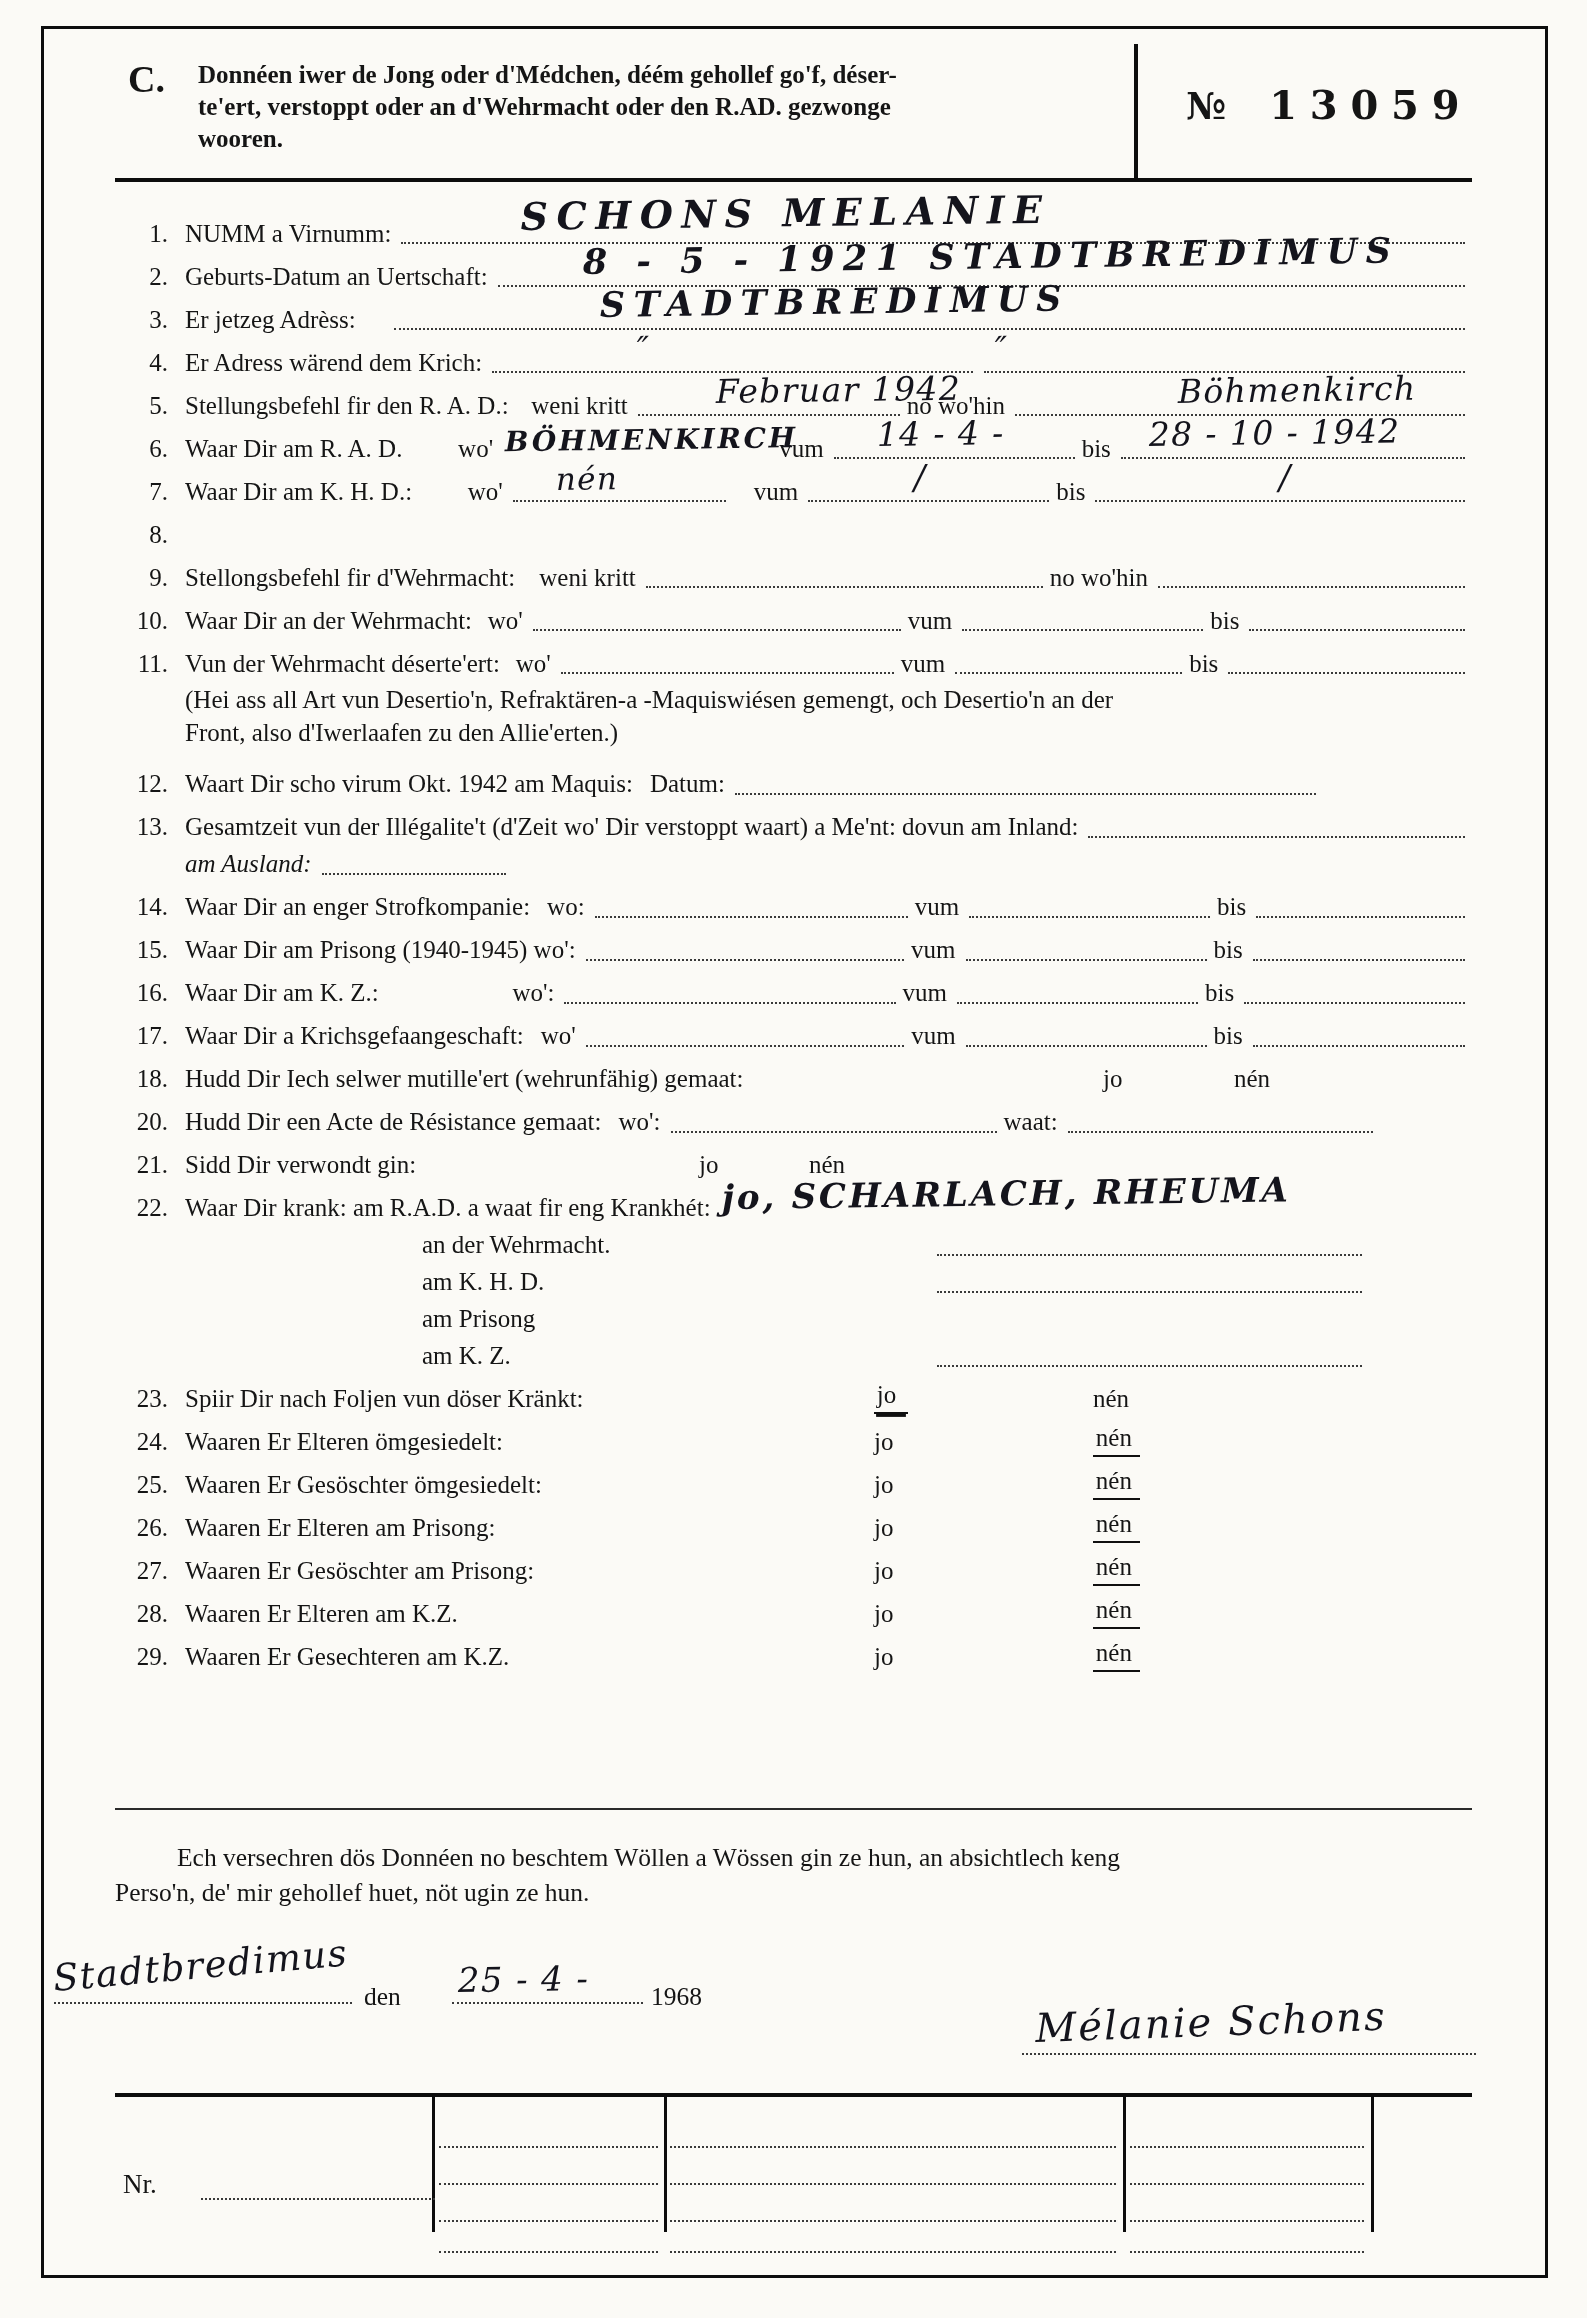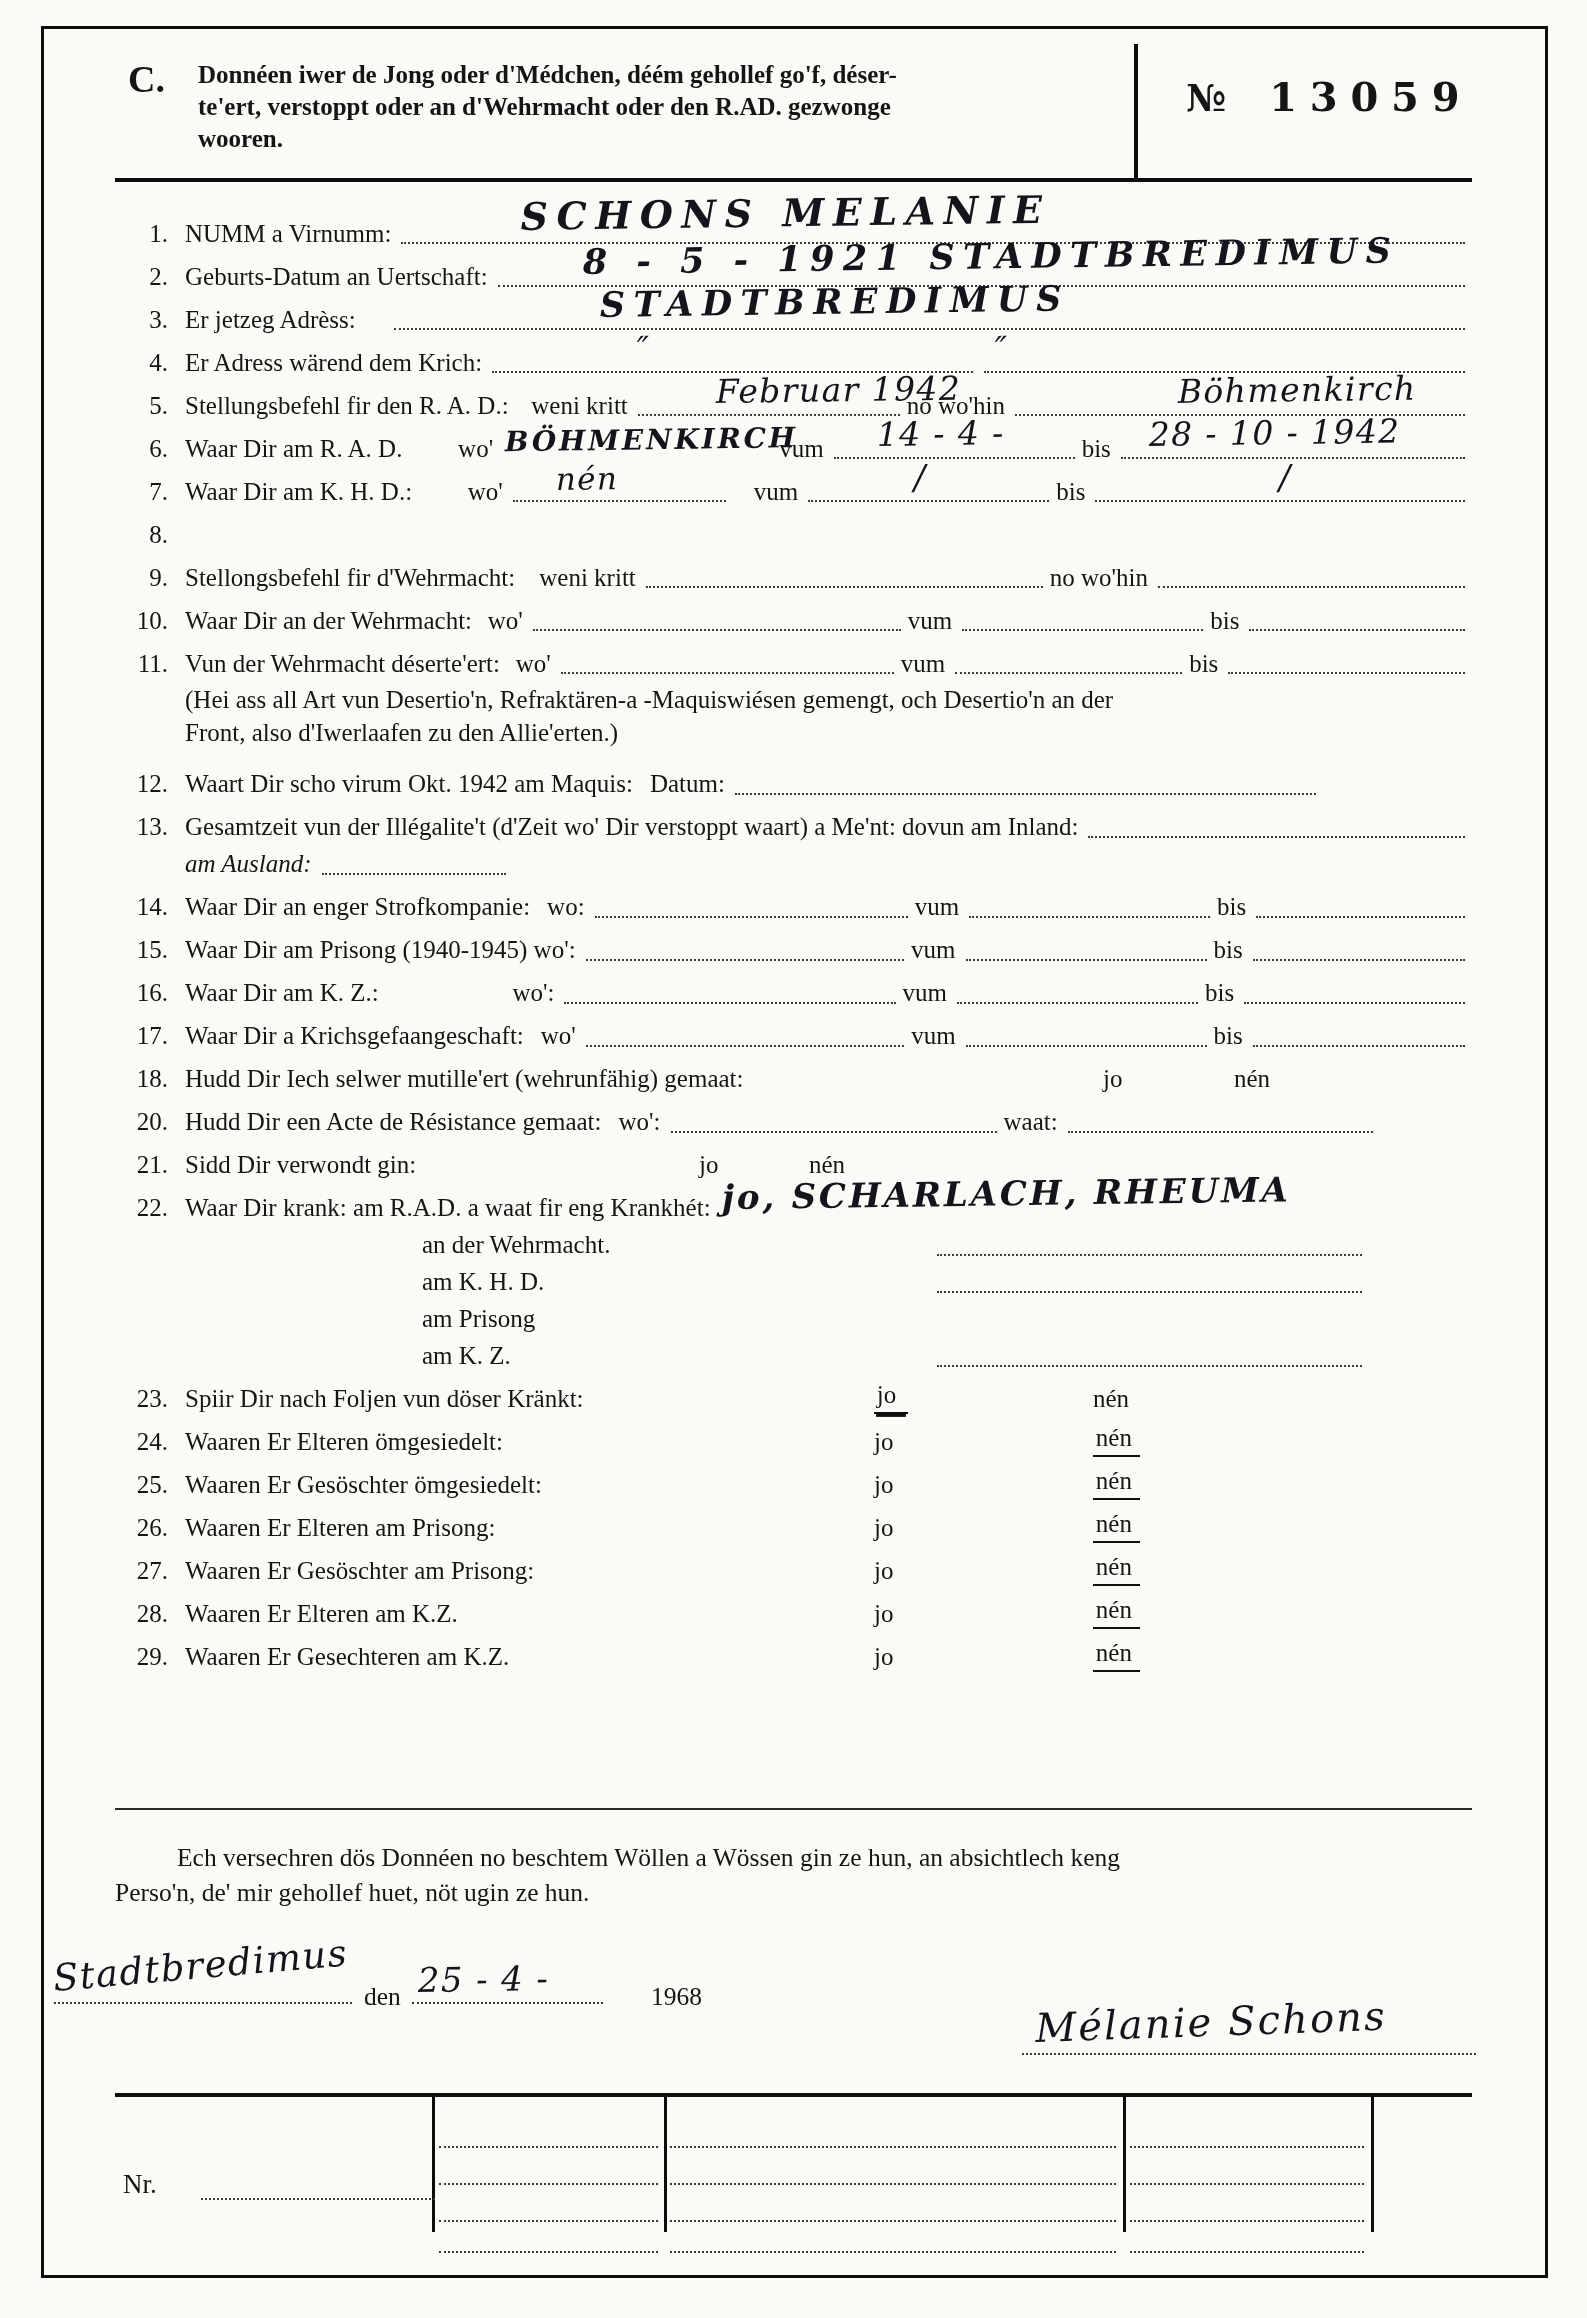--- a/index.html
+++ b/index.html
@@ -7,21 +7,21 @@
   .page{position:relative;width:1587px;height:2319px;background:#fbfaf6;
         font-family:"Liberation Serif",serif;color:#151515;}
   .frame{position:absolute;left:41px;top:25.5px;width:1501px;height:2246px;
          border:3.5px solid #0d0d0d;background:#fbfaf6;}
 
   
   .section-letter{position:absolute;left:84px;top:28px;font-size:38px;font-weight:700;}
   .header-desc{position:absolute;left:154px;top:30px;width:942px;font-size:25px;
                font-weight:700;line-height:32px;}
   .header-vline{position:absolute;left:1090px;top:15.6px;width:3.5px;height:136px;background:#0d0d0d;}
-  .header-no{position:absolute;left:1142px;top:44px;font-family:"DejaVu Serif",serif;}
+  .header-no{position:absolute;left:1142px;top:52px;font-family:"DejaVu Serif",serif;}
   .no-sign{font-size:37px;font-weight:600;}
   .no-value{font-size:40px;font-weight:600;letter-spacing:12.8px;margin-left:43px;}
   .header-rule{position:absolute;left:71px;top:149px;width:1357px;height:4.3px;background:#0d0d0d;}
 
   
   .form-body{position:absolute;left:71px;top:177px;width:1357px;}
   .row{display:flex;align-items:flex-end;height:43px;position:relative;}
   .row.wrap{height:auto;padding:4.3px 0 7px;}
   .num{flex:none;width:53px;text-align:right;margin-right:17px;font-size:25px;line-height:30px;}
   .row-content{flex:1;display:flex;align-items:flex-end;position:relative;min-width:0;}
@@ -48,21 +48,21 @@
   
   .end-rule{position:absolute;left:71px;top:1779px;width:1357px;height:2.1px;background:#2a2a2a;}
   .declaration{position:absolute;left:71px;top:1811px;width:1361px;font-size:25.5px;
                line-height:35px;text-indent:62px;margin:0;}
 
   
   .place-dots{position:absolute;left:10px;top:1939px;width:298px;height:34px;
               border-bottom:2.8px dotted #3a3a3a;}
   .place-dots .hand{font-size:37px;transform:rotate(-5deg);letter-spacing:1.4px;bottom:1.4px;left:1.4px;}
   .den-label{position:absolute;left:320px;top:1953px;font-size:25.5px;}
-  .date-dots{position:absolute;left:368px;top:1942px;width:191px;height:31px;
+  .date-dots{position:absolute;left:408px;top:1942px;width:191px;height:31px;
              border-bottom:2.8px dotted #3a3a3a;text-align:center;}
   .date-dots .hand{font-size:34px;bottom:1.4px;left:5.7px;}
   .year-label{position:absolute;left:607px;top:1953px;font-size:25.5px;}
 
   
   .sig-dots{position:absolute;left:978px;top:1984px;width:454px;height:40px;
             border-bottom:2.8px dotted #3a3a3a;}
   .sig-dots .hand{font-size:40px;bottom:1.4px;left:14px;transform:rotate(-2deg);letter-spacing:2.1px;}
 
   

